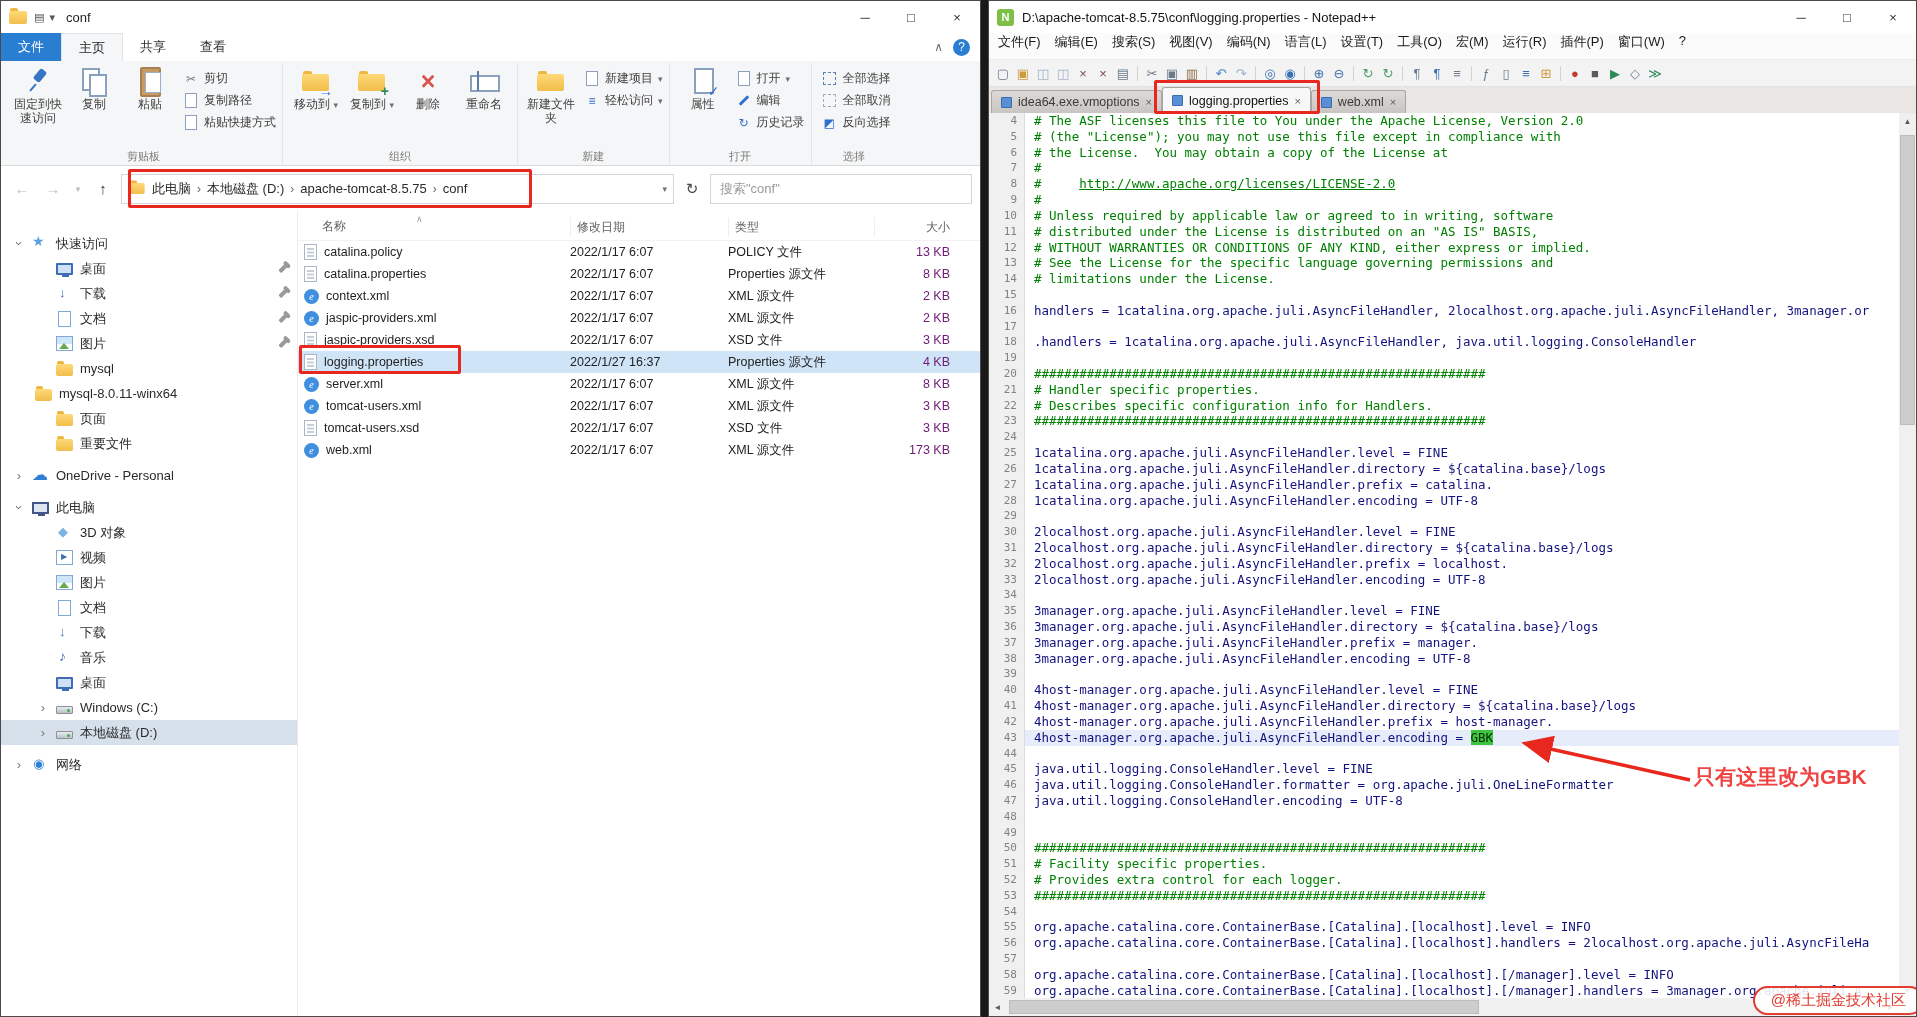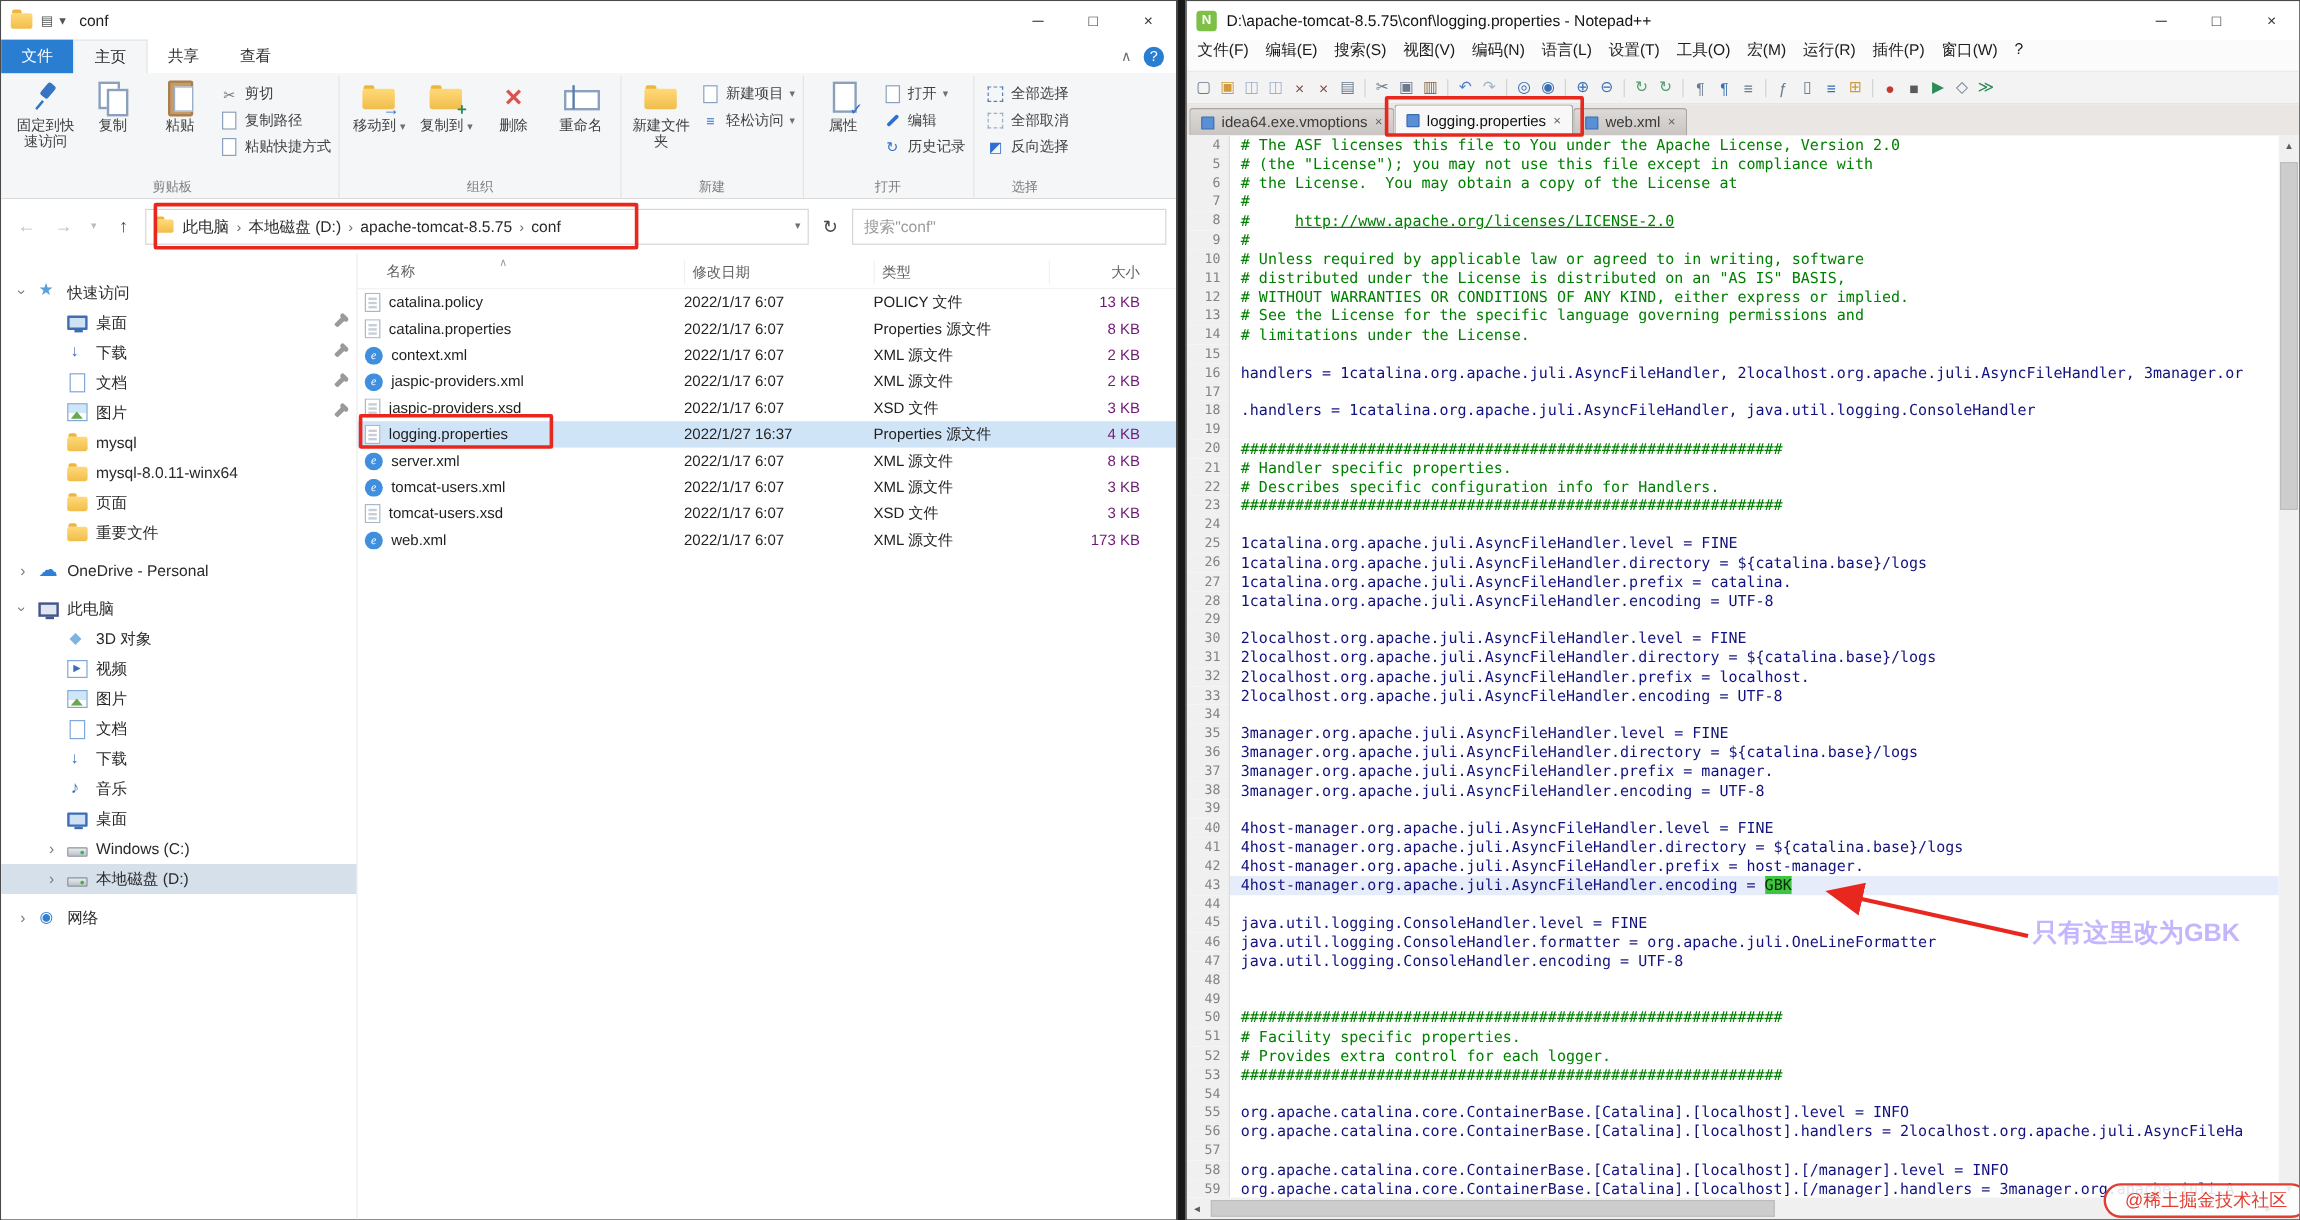--- a/index.html
+++ b/index.html
@@ -155,21 +155,21 @@
 .hscroll{position:absolute;left:0;right:17px;bottom:0;height:18px;background:#f0f0f0}
 .hthumb{position:absolute;left:20px;width:470px;top:2px;bottom:2px;background:#cdcdcd;border:1px solid #bdbdbd}
 .corner{position:absolute;right:0;bottom:0;width:17px;height:18px;background:#ececec}
 .watermark{position:absolute;right:-8px;bottom:1px;border:2px solid #e23d30;border-radius:16px;color:#e23d30;font-size:15px;padding:3px 16px;background:rgba(255,255,255,.88);white-space:nowrap;z-index:5}
 
 
 .anno-box{position:absolute;border:3px solid #e8281e;pointer-events:none;z-index:20;border-radius:2px}
 #anno-addr{left:128px;top:169px;width:404px;height:39px}
 #anno-file{left:299px;top:345px;width:162px;height:29px}
 #anno-tab{left:1154px;top:80px;width:166px;height:34px}
-.anno-tip{position:absolute;left:1694px;top:763px;color:#c4b5fd;font-size:21px;font-weight:bold;z-index:20;white-space:nowrap}
+.anno-tip{position:absolute;left:1694px;top:763px;color:#ef4444;font-size:21px;font-weight:bold;z-index:20;white-space:nowrap}
 .anno-arrow{position:absolute;left:0;top:0;width:1917px;height:1017px;pointer-events:none;z-index:19}
 </style>
 </head>
 <body>
 
 <div class="win explorer">
 
   <div class="ex-title">
     <span class="fold-ico"></span>
     <span class="qat">
@@ -379,21 +379,21 @@
           <span class="chev"></span>
           <span class="ic ic-pic"></span>
           <span>图片</span>
           <span class="pinic"></span>
         </div>
         <div class="sb-row" style="padding-left: 36px;">
           <span class="chev"></span>
           <span class="ic ic-folder"></span>
           <span>mysql</span>
         </div>
-        <div class="sb-row" style="padding-left: 36px;">
+        <div class="sb-row" style="padding-left: 15px;">
           <span class="chev"></span>
           <span class="ic ic-folder"></span>
           <span>mysql-8.0.11-winx64</span>
         </div>
         <div class="sb-row" style="padding-left: 36px;">
           <span class="chev"></span>
           <span class="ic ic-folder"></span>
           <span>页面</span>
         </div>
         <div class="sb-row" style="padding-left: 36px;">

